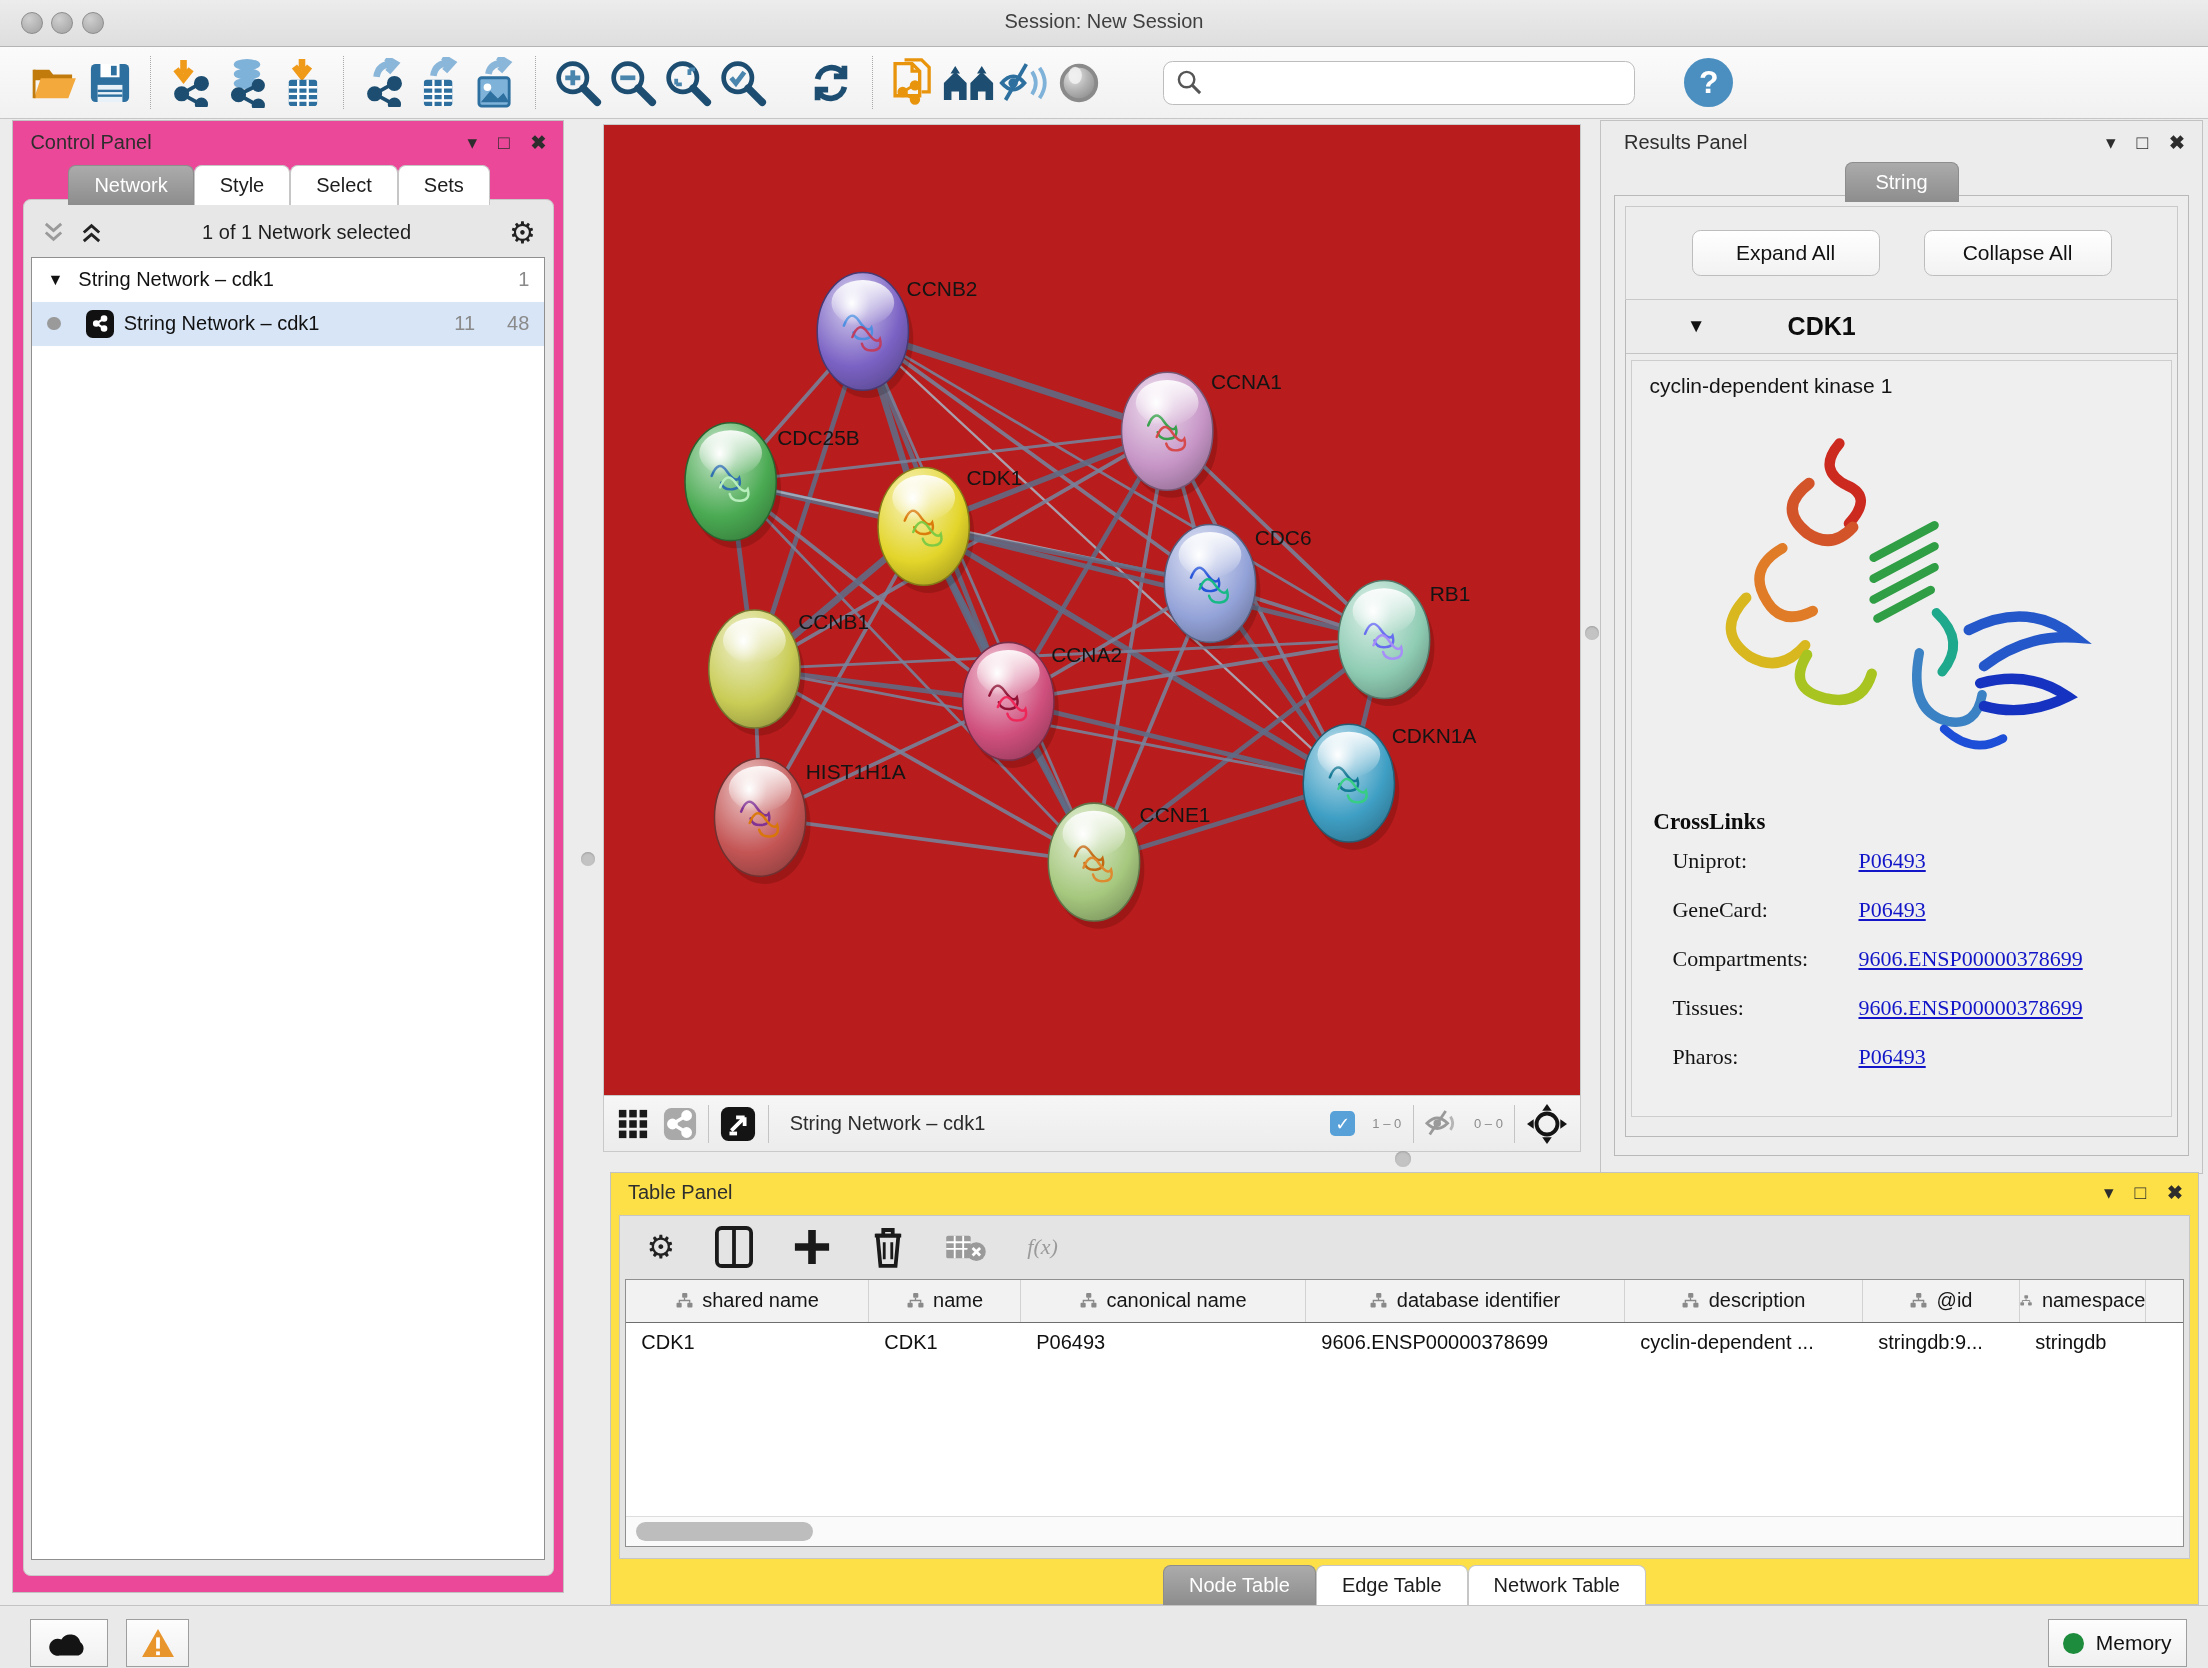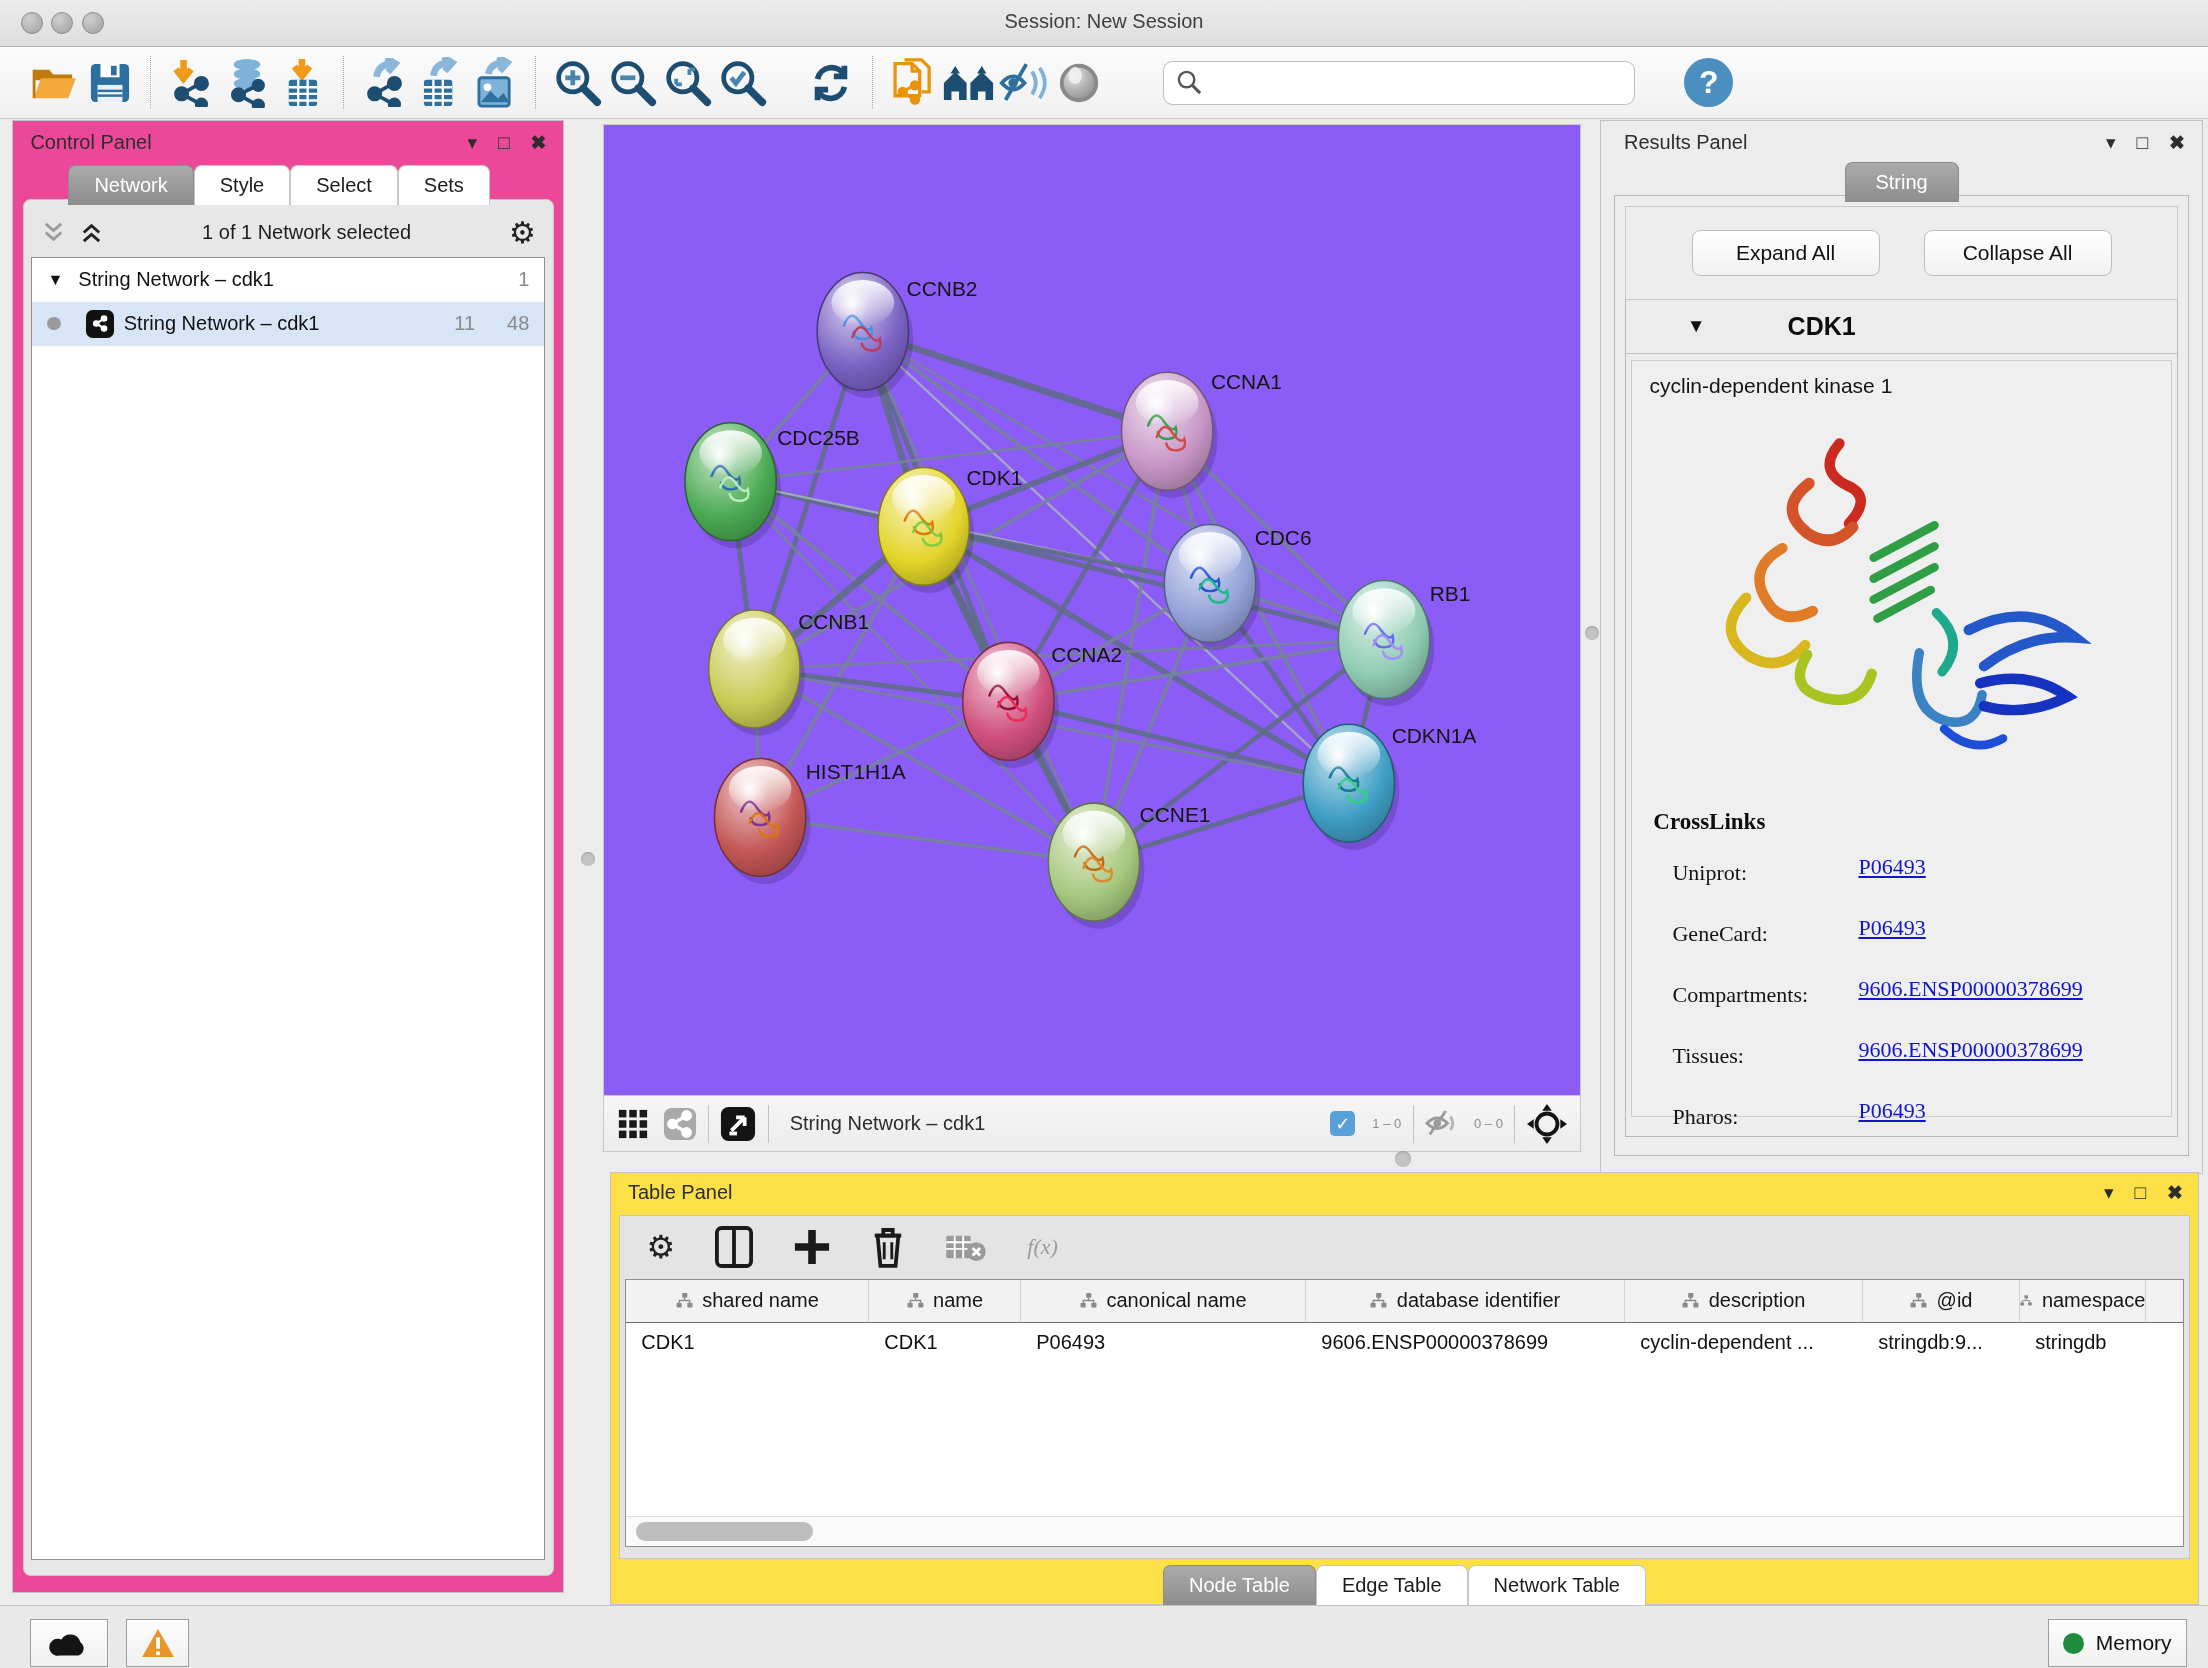--- a/index.html
+++ b/index.html
@@ -47,21 +47,21 @@
   #cp-sel-label{flex:1;text-align:center;font-size:20px;color:#1e1e1e;}
   #cp-list{background:#fff;border:1.9px solid #8f8f8f;height:1303px;box-sizing:border-box;}
   .tree-row{display:flex;align-items:center;height:44px;font-size:20px;color:#111;padding:0 15px;}
   .tree-row .cnt{color:#8a8a8a;}
   .tree-row.selected{background:#d7e5f7;}
   .share-badge{width:28.5px;height:28.5px;border-radius:6.7px;background:#111;display:flex;
     align-items:center;justify-content:center;margin:0 9.5px 0 25px;}
   .dot{width:13.3px;height:13.3px;border-radius:50%;background:#9a9a9a;}
 
   
-  #network-view{left:603px;top:124px;width:978px;height:972px;background:#8b5cf6;
+  #network-view{left:603px;top:124px;width:978px;height:972px;background:#b91c1c;
     border:1px solid #c9c9c9;box-sizing:border-box;overflow:hidden;}
   #view-toolbar{left:603px;top:1096px;width:978px;height:56px;background:linear-gradient(#f6f6f6,#ececec);
     border:1px solid #c9c9c9;border-top:none;display:flex;align-items:center;padding:0 13.3px;box-sizing:border-box;}
   .vsep{width:0;height:38px;border-left:1px solid #c4c4c4;margin:0 11.4px;}
   #vt-title{font-size:20px;color:#2c2c2c;margin-left:9.5px;}
   .count-txt{font-size:13px;color:#8c8c8c;margin-left:17px;}
   .chk{width:25px;height:25px;border-radius:4.8px;background:#57a0d8;color:#fff;font-size:18px;
     display:flex;align-items:center;justify-content:center;}
   .grip{position:absolute;border-radius:50%;background:#c3c3c3;box-shadow:inset 0 1px 1.9px #9f9f9f;}
 
@@ -78,21 +78,21 @@
   #rp-sect{border:1px solid #b9b9b9;border-top:none;height:837px;box-sizing:border-box;}
   #rp-prot-head{display:flex;align-items:center;height:53px;border-bottom:1px solid #c4c4c4;background:#ececec;}
   #rp-prot-head .tri{margin-left:61px;font-size:19px;color:#111;}
   #rp-prot-name{margin-left:82px;font-size:25px;font-weight:bold;color:#0d0d0d;}
   #rp-prot-body{margin:5.7px;border:1px solid #cdcdcd;height:757px;box-sizing:border-box;background:#efefef;
     padding:13.3px 17px;}
   #rp-desc{font-size:21px;color:#141414;}
   #crosslinks{margin-top:23px;font-family:"Liberation Serif",serif;}
   #cl-heading{font-size:23px;font-weight:bold;color:#0c0c0c;margin:7.6px 0 13.3px 3.8px;}
   .clrow{display:flex;align-items:center;margin:0 0 23px 23px;}
-  .cll{width:186px;font-size:22px;color:#141414;margin-top:12px;}
+  .cll{width:186px;font-size:22px;color:#141414;}
   .cla{font-size:22px;color:#1216c8;text-decoration:underline;}
 
   
   #table-panel{left:610px;top:1172px;width:1589px;height:433px;background:#fde047;
     border:1px solid #c2c2c2;box-sizing:border-box;}
   #tp-head{display:flex;align-items:center;padding:7.6px 15px 3.8px 17px;}
   #tp-body{margin:7.6px 7.6px 0 7.6px;background:#e4e4e4;border:1px solid #c6c6c6;height:344px;
     box-sizing:border-box;}
   #tp-toolbar{display:flex;align-items:center;height:63px;padding-left:27px;gap:40px;}
   #fx-label{font-family:"Liberation Serif",serif;font-style:italic;font-size:22px;color:#9a9a9a;}

